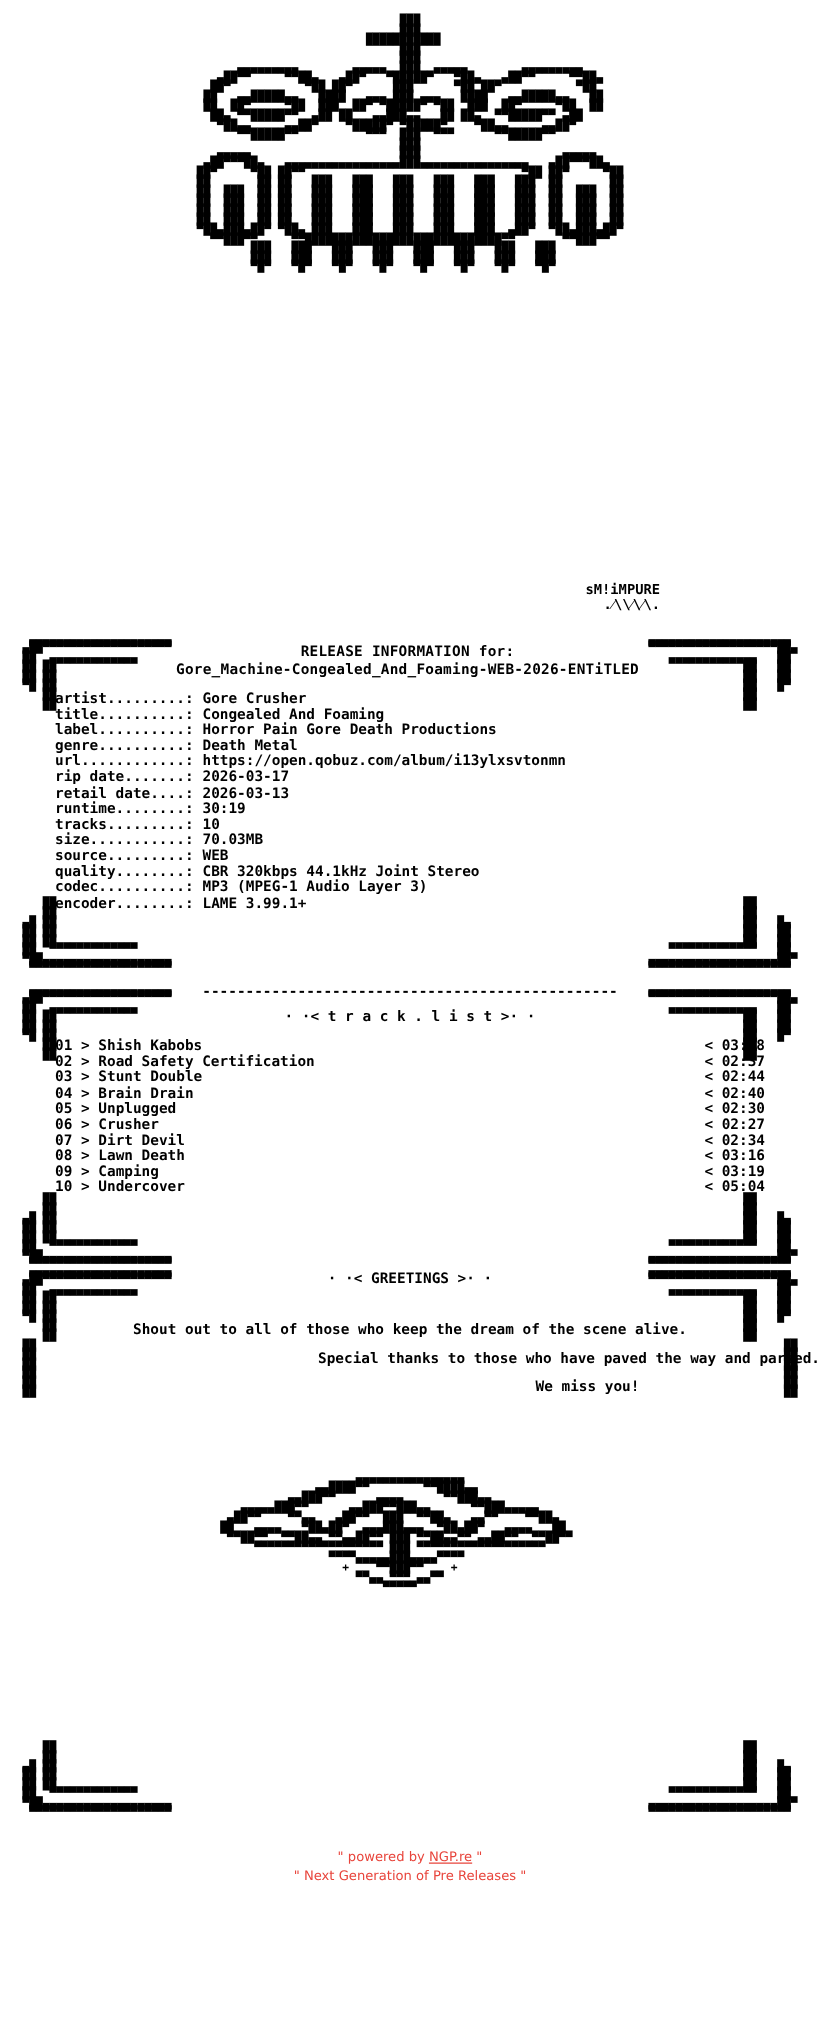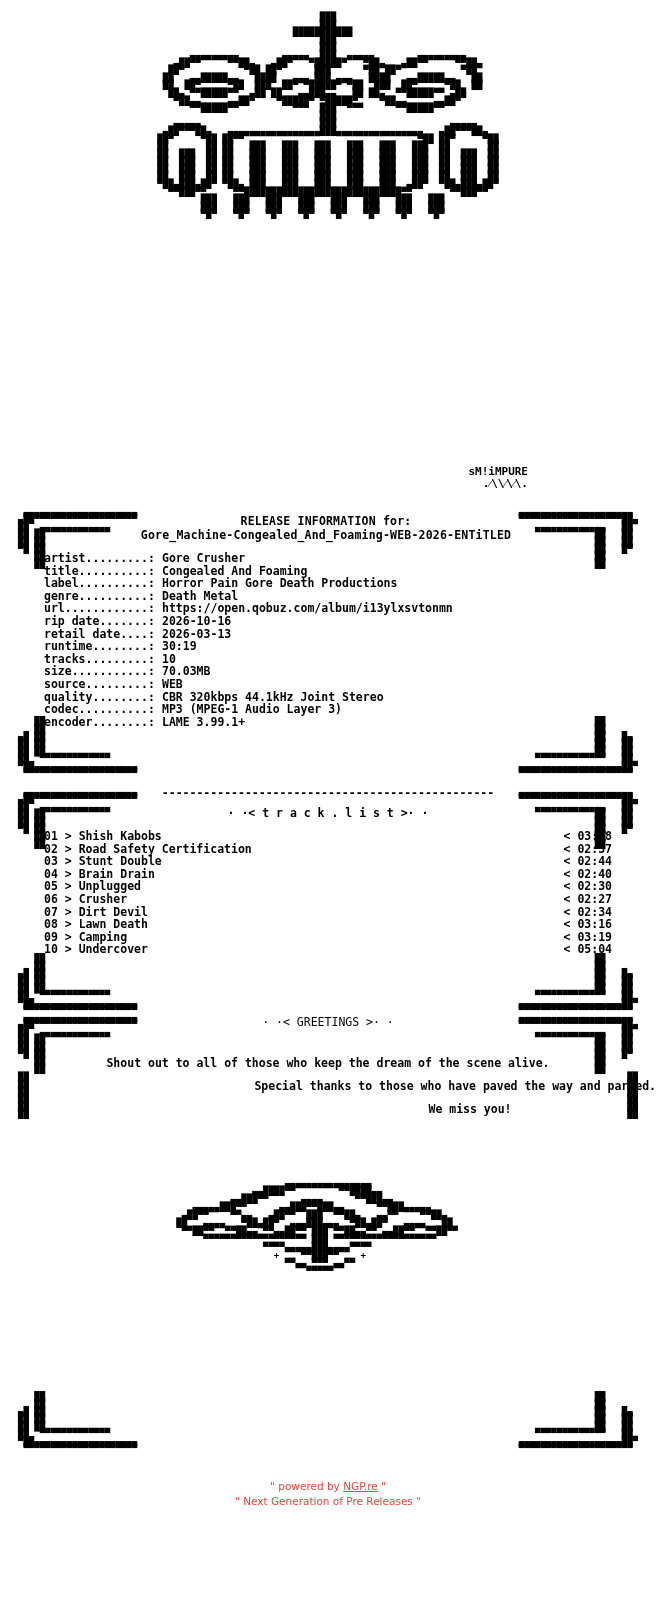--- a/index.html
+++ b/index.html
@@ -123,21 +123,21 @@
     position: absolute;
     right: 44px;
   }
 
   
   .greet-head {
     text-align: center;
     white-space: pre;
     font-size: 11.5px;
     line-height: 15px;
-    font-weight: normal;
+    font-weight: bold;
     padding-top: 10px;
   }
   .greet-lines {
     font-size: 11.5px;
     line-height: 23px;
     font-weight: bold;
     text-align: center;
     padding-top: 22px;
   }
   .greet-line { white-space: pre; }
@@ -233,21 +233,21 @@
     <div class="info-block">
       <div class="info-title">RELEASE INFORMATION for:</div>
       <div class="info-title">Gore_Machine-Congealed_And_Foaming-WEB-2026-ENTiTLED</div>
 
       <div class="info-rows">
         <div class="info-row"><span class="lbl">artist.........</span><span class="sep">:</span><span>Gore Crusher</span></div>
         <div class="info-row"><span class="lbl">title..........</span><span class="sep">:</span><span>Congealed And Foaming</span></div>
         <div class="info-row"><span class="lbl">label..........</span><span class="sep">:</span><span>Horror Pain Gore Death Productions</span></div>
         <div class="info-row"><span class="lbl">genre..........</span><span class="sep">:</span><span>Death Metal</span></div>
         <div class="info-row"><span class="lbl">url............</span><span class="sep">:</span><span>https://open.qobuz.com/album/i13ylxsvtonmn</span></div>
-        <div class="info-row"><span class="lbl">rip date.......</span><span class="sep">:</span><span>2026-10-16</span></div>
+        <div class="info-row"><span class="lbl">rip date.......</span><span class="sep">:</span><span>2026-03-17</span></div>
         <div class="info-row"><span class="lbl">retail date....</span><span class="sep">:</span><span>2026-03-13</span></div>
         <div class="info-row"><span class="lbl">runtime........</span><span class="sep">:</span><span>30:19</span></div>
         <div class="info-row"><span class="lbl">tracks.........</span><span class="sep">:</span><span>10</span></div>
         <div class="info-row"><span class="lbl">size...........</span><span class="sep">:</span><span>70.03MB</span></div>
         <div class="info-row"><span class="lbl">source.........</span><span class="sep">:</span><span>WEB</span></div>
         <div class="info-row"><span class="lbl">quality........</span><span class="sep">:</span><span>CBR 320kbps 44.1kHz Joint Stereo</span></div>
         <div class="info-row"><span class="lbl">codec..........</span><span class="sep">:</span><span>MP3 (MPEG-1 Audio Layer 3)</span></div>
         <div class="info-row"><span class="lbl">encoder........</span><span class="sep">:</span><span>LAME 3.99.1+</span></div>
       </div>
     </div>

